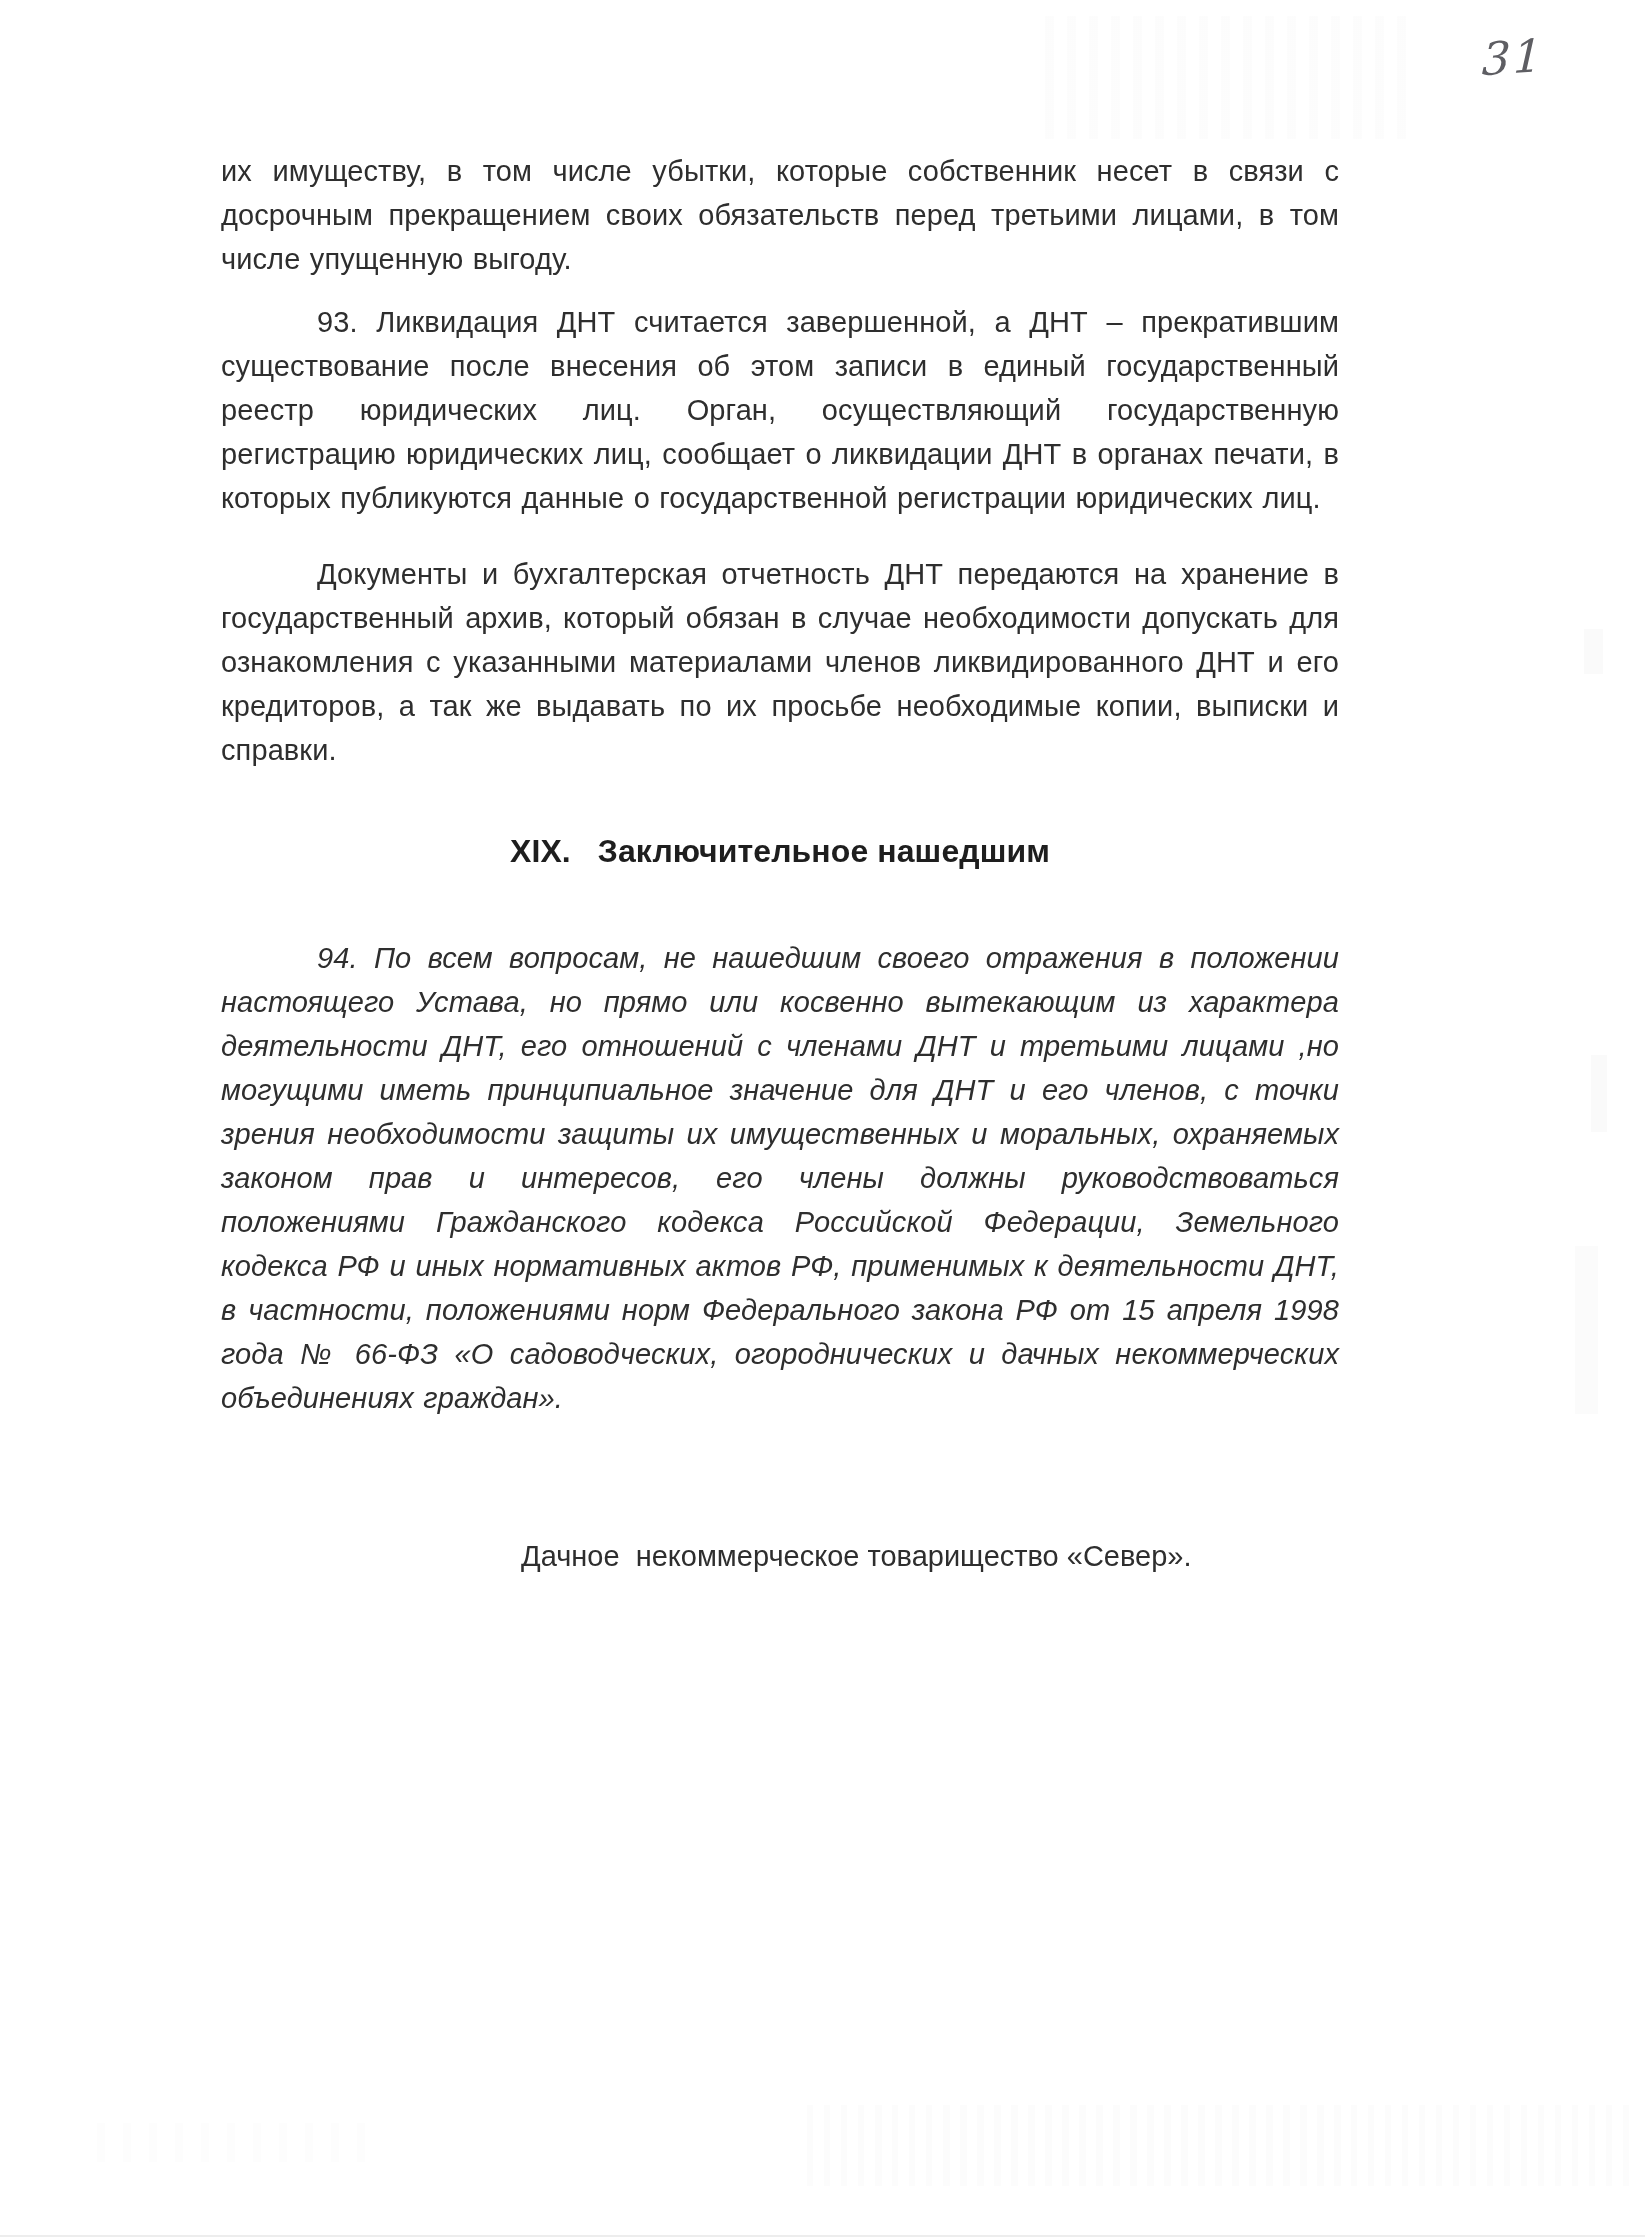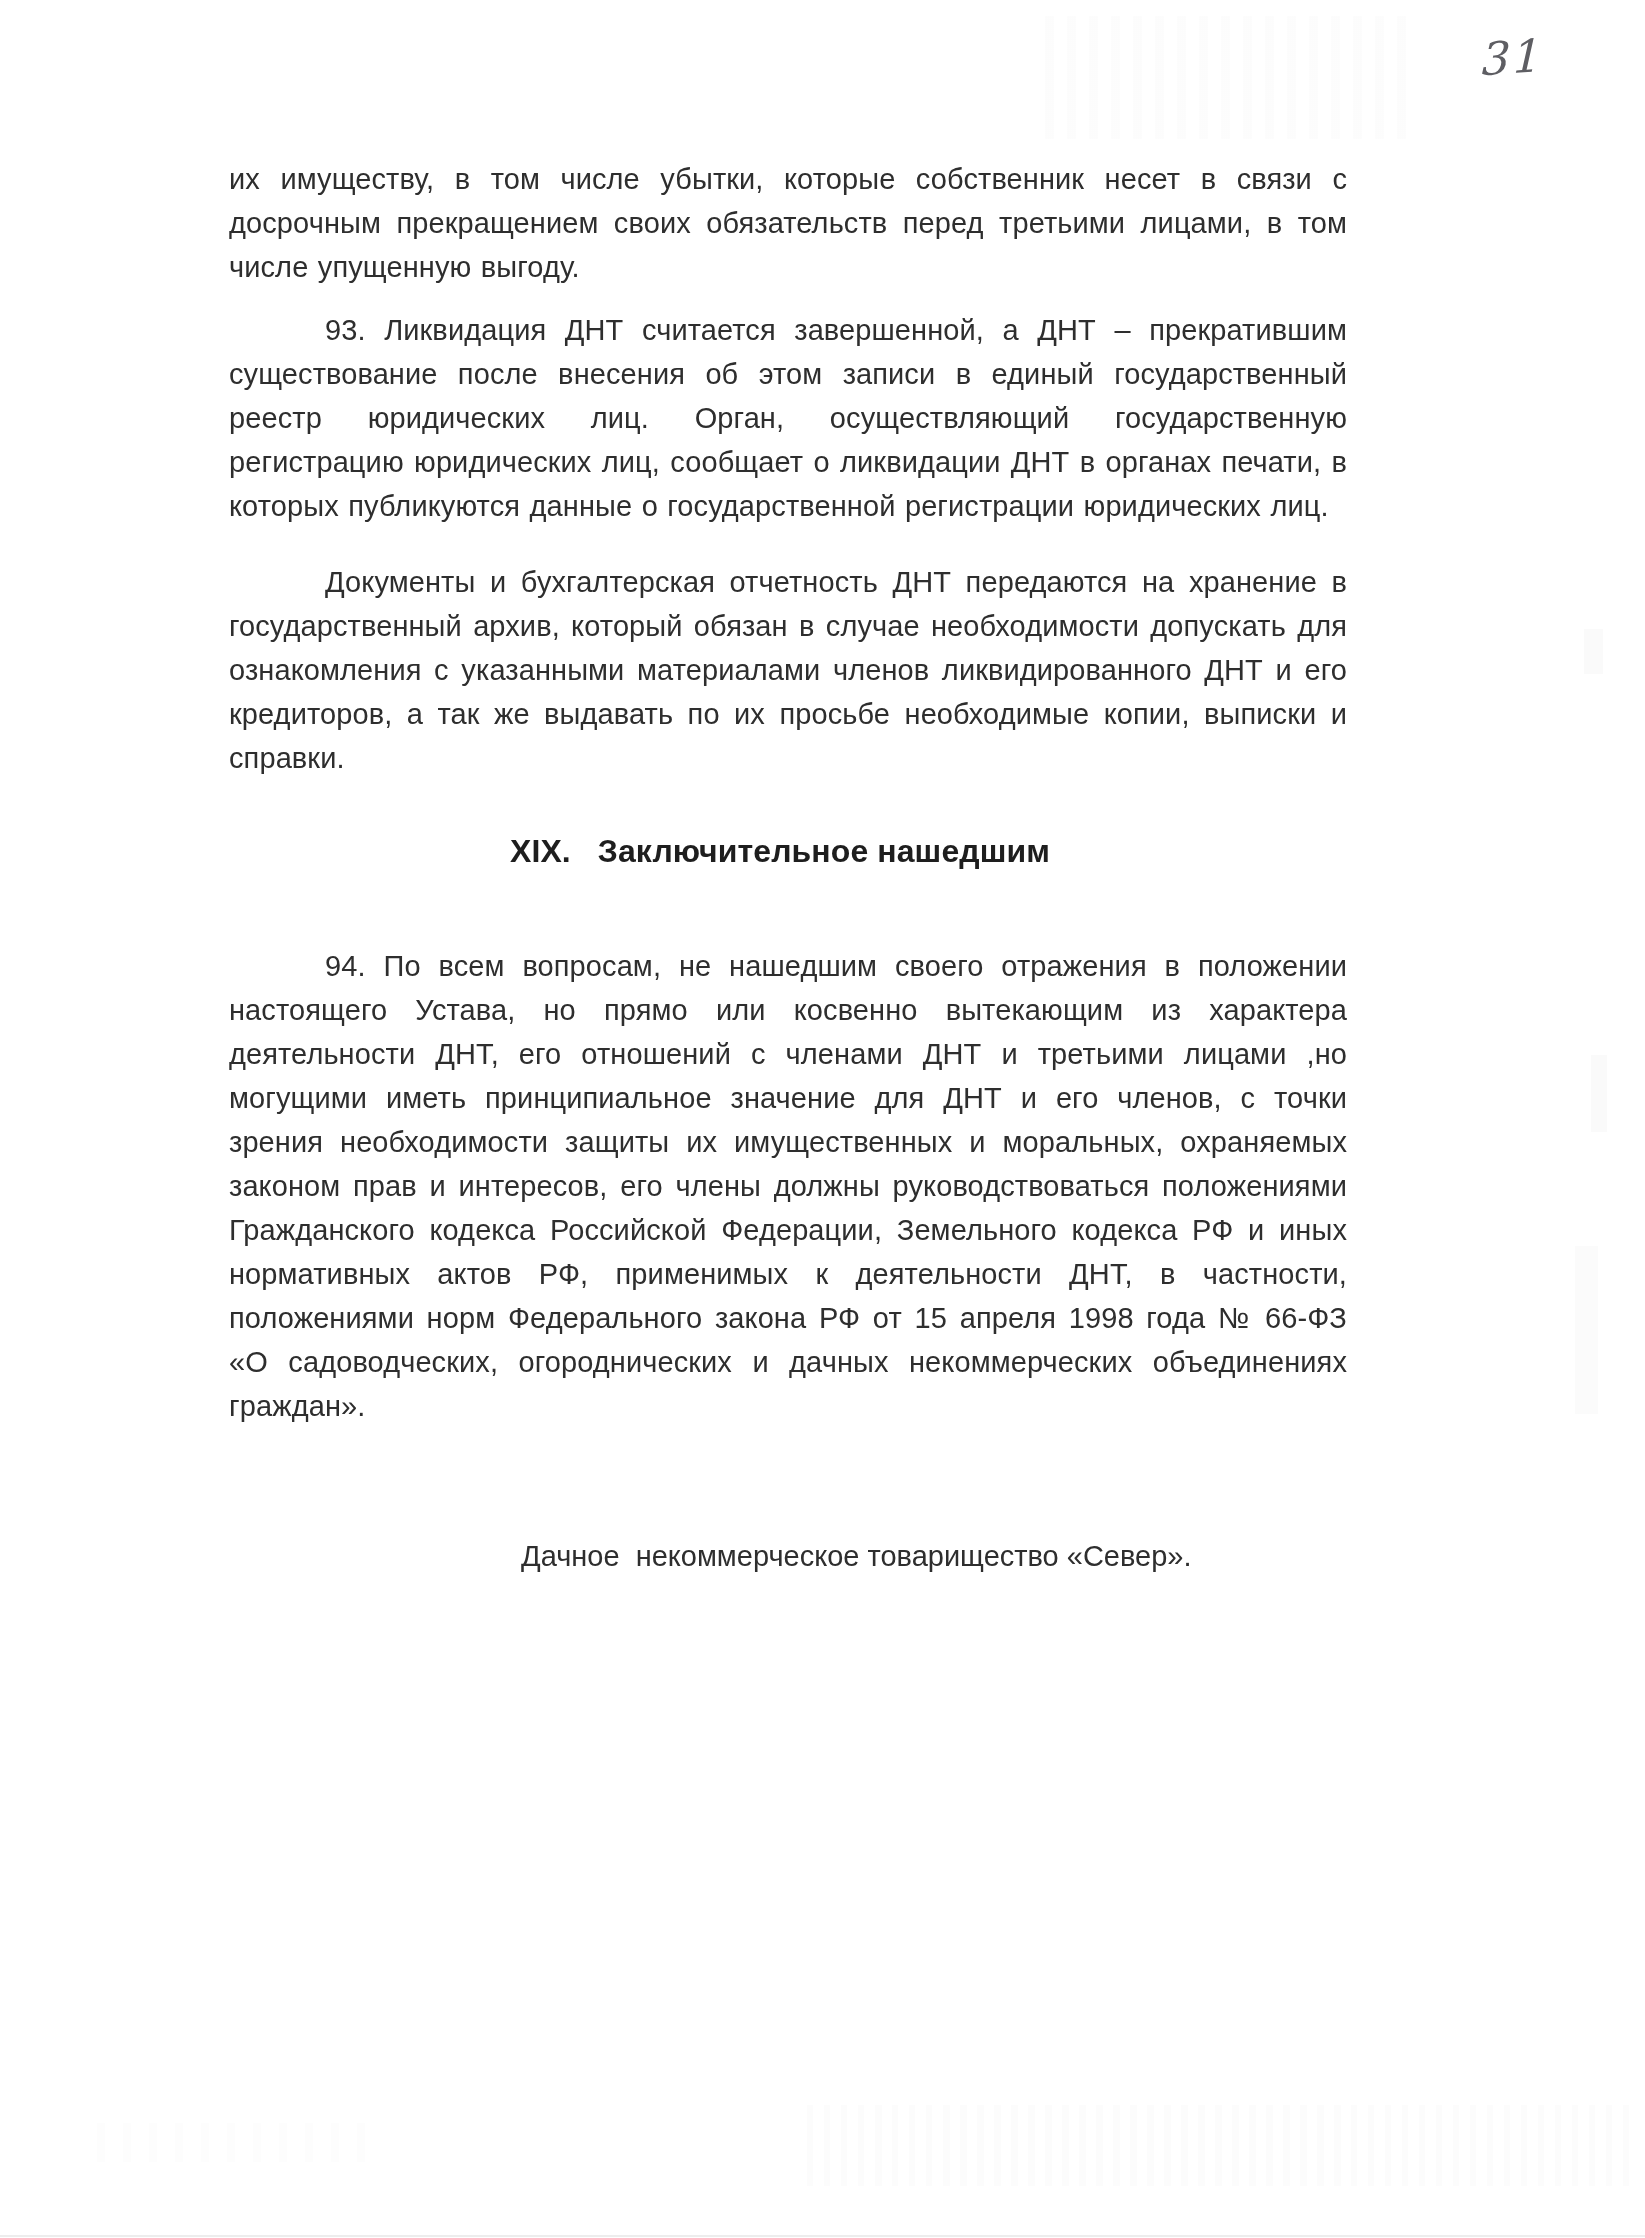--- a/index.html
+++ b/index.html
@@ -13,36 +13,36 @@
     height: 2239px;
     background: #ffffff;
     overflow: hidden;
     font-family: "Liberation Sans", sans-serif;
     color: #2e2e2e;
   }
   .body-par {
     position: absolute;
     left: 221px;
     width: 1118px;
-    margin: 8px;
+    margin: 0;
     font-size: 29px;
     line-height: 44px;
     text-align: justify;
     text-align-last: left;
     letter-spacing: 0.1px;
     word-spacing: 1.3px;
     color: #2e2e2e;
   }
   .indent {
     text-indent: 96px;
   }
   .para-cont  { top: 149px; }
   .para-93    { top: 300px; }
   .para-docs  { top: 552px; }
-  .para-94    { top: 936px; }
+  .para-94    { top: 936px; font-style: italic; }
   .section-heading {
     position: absolute;
     top: 831px;
     left: 221px;
     width: 1118px;
     margin: 0;
     font-size: 32px;
     line-height: 41px;
     font-weight: bold;
     color: #1e1e1e;

